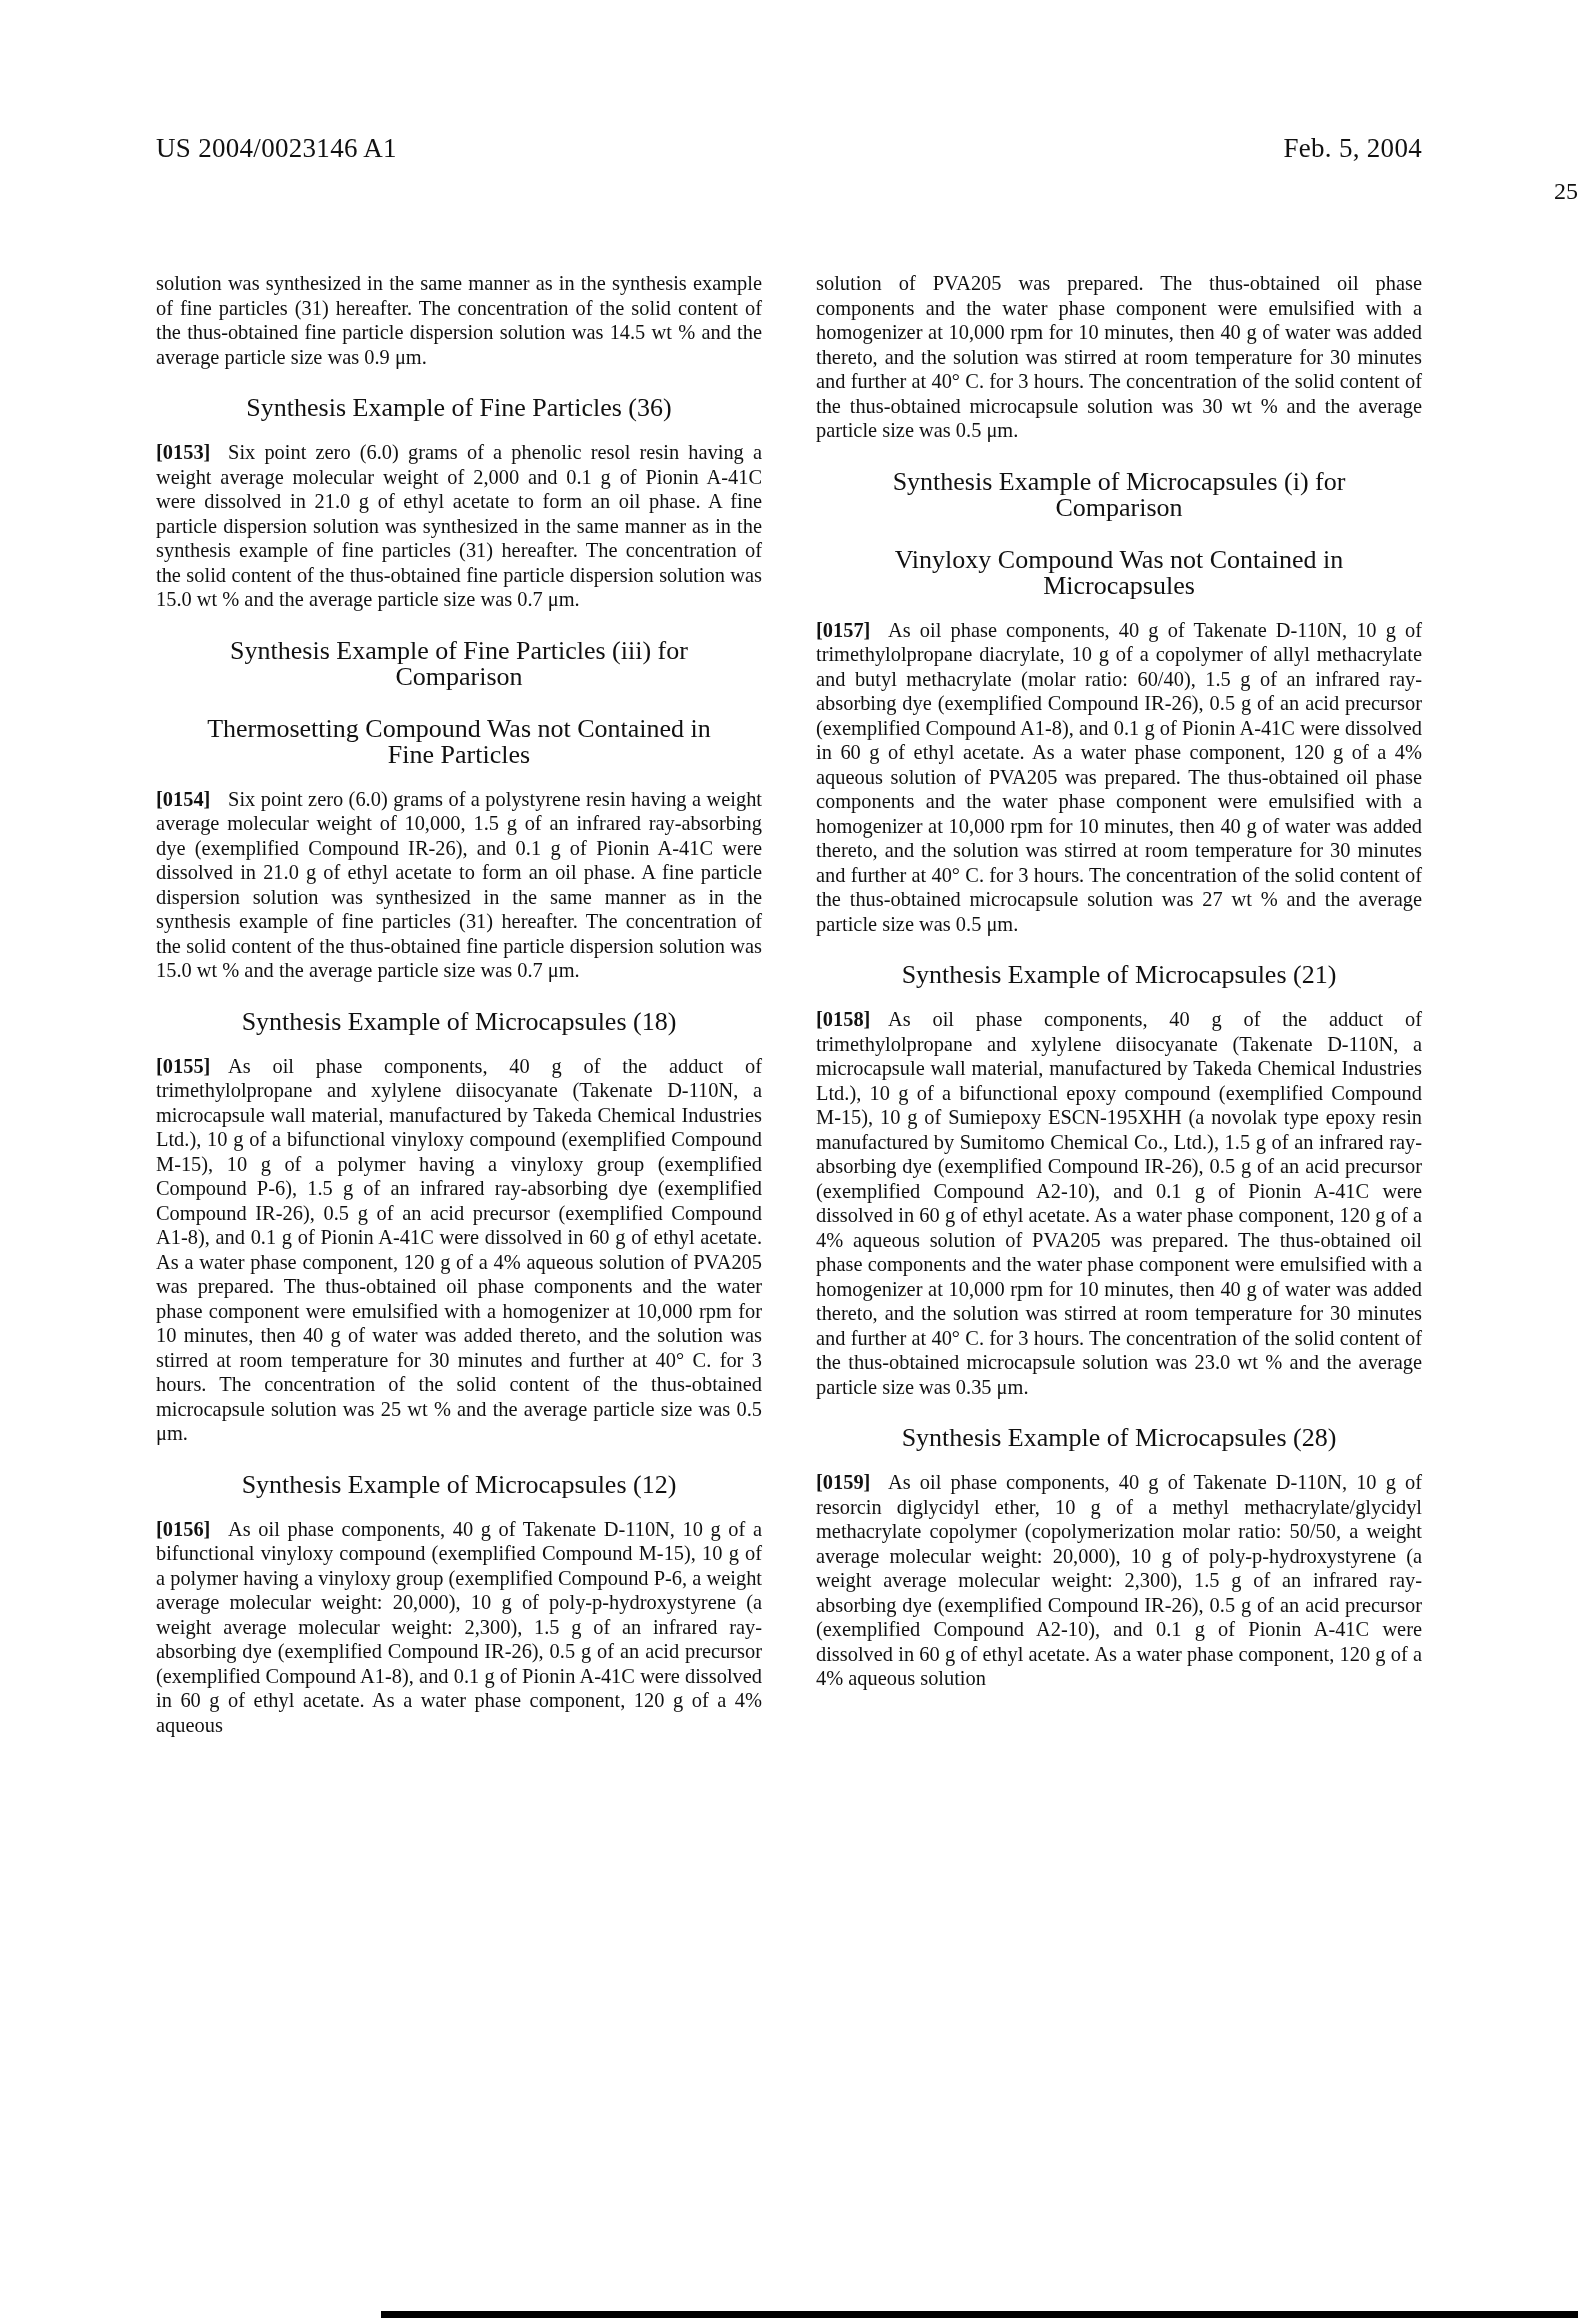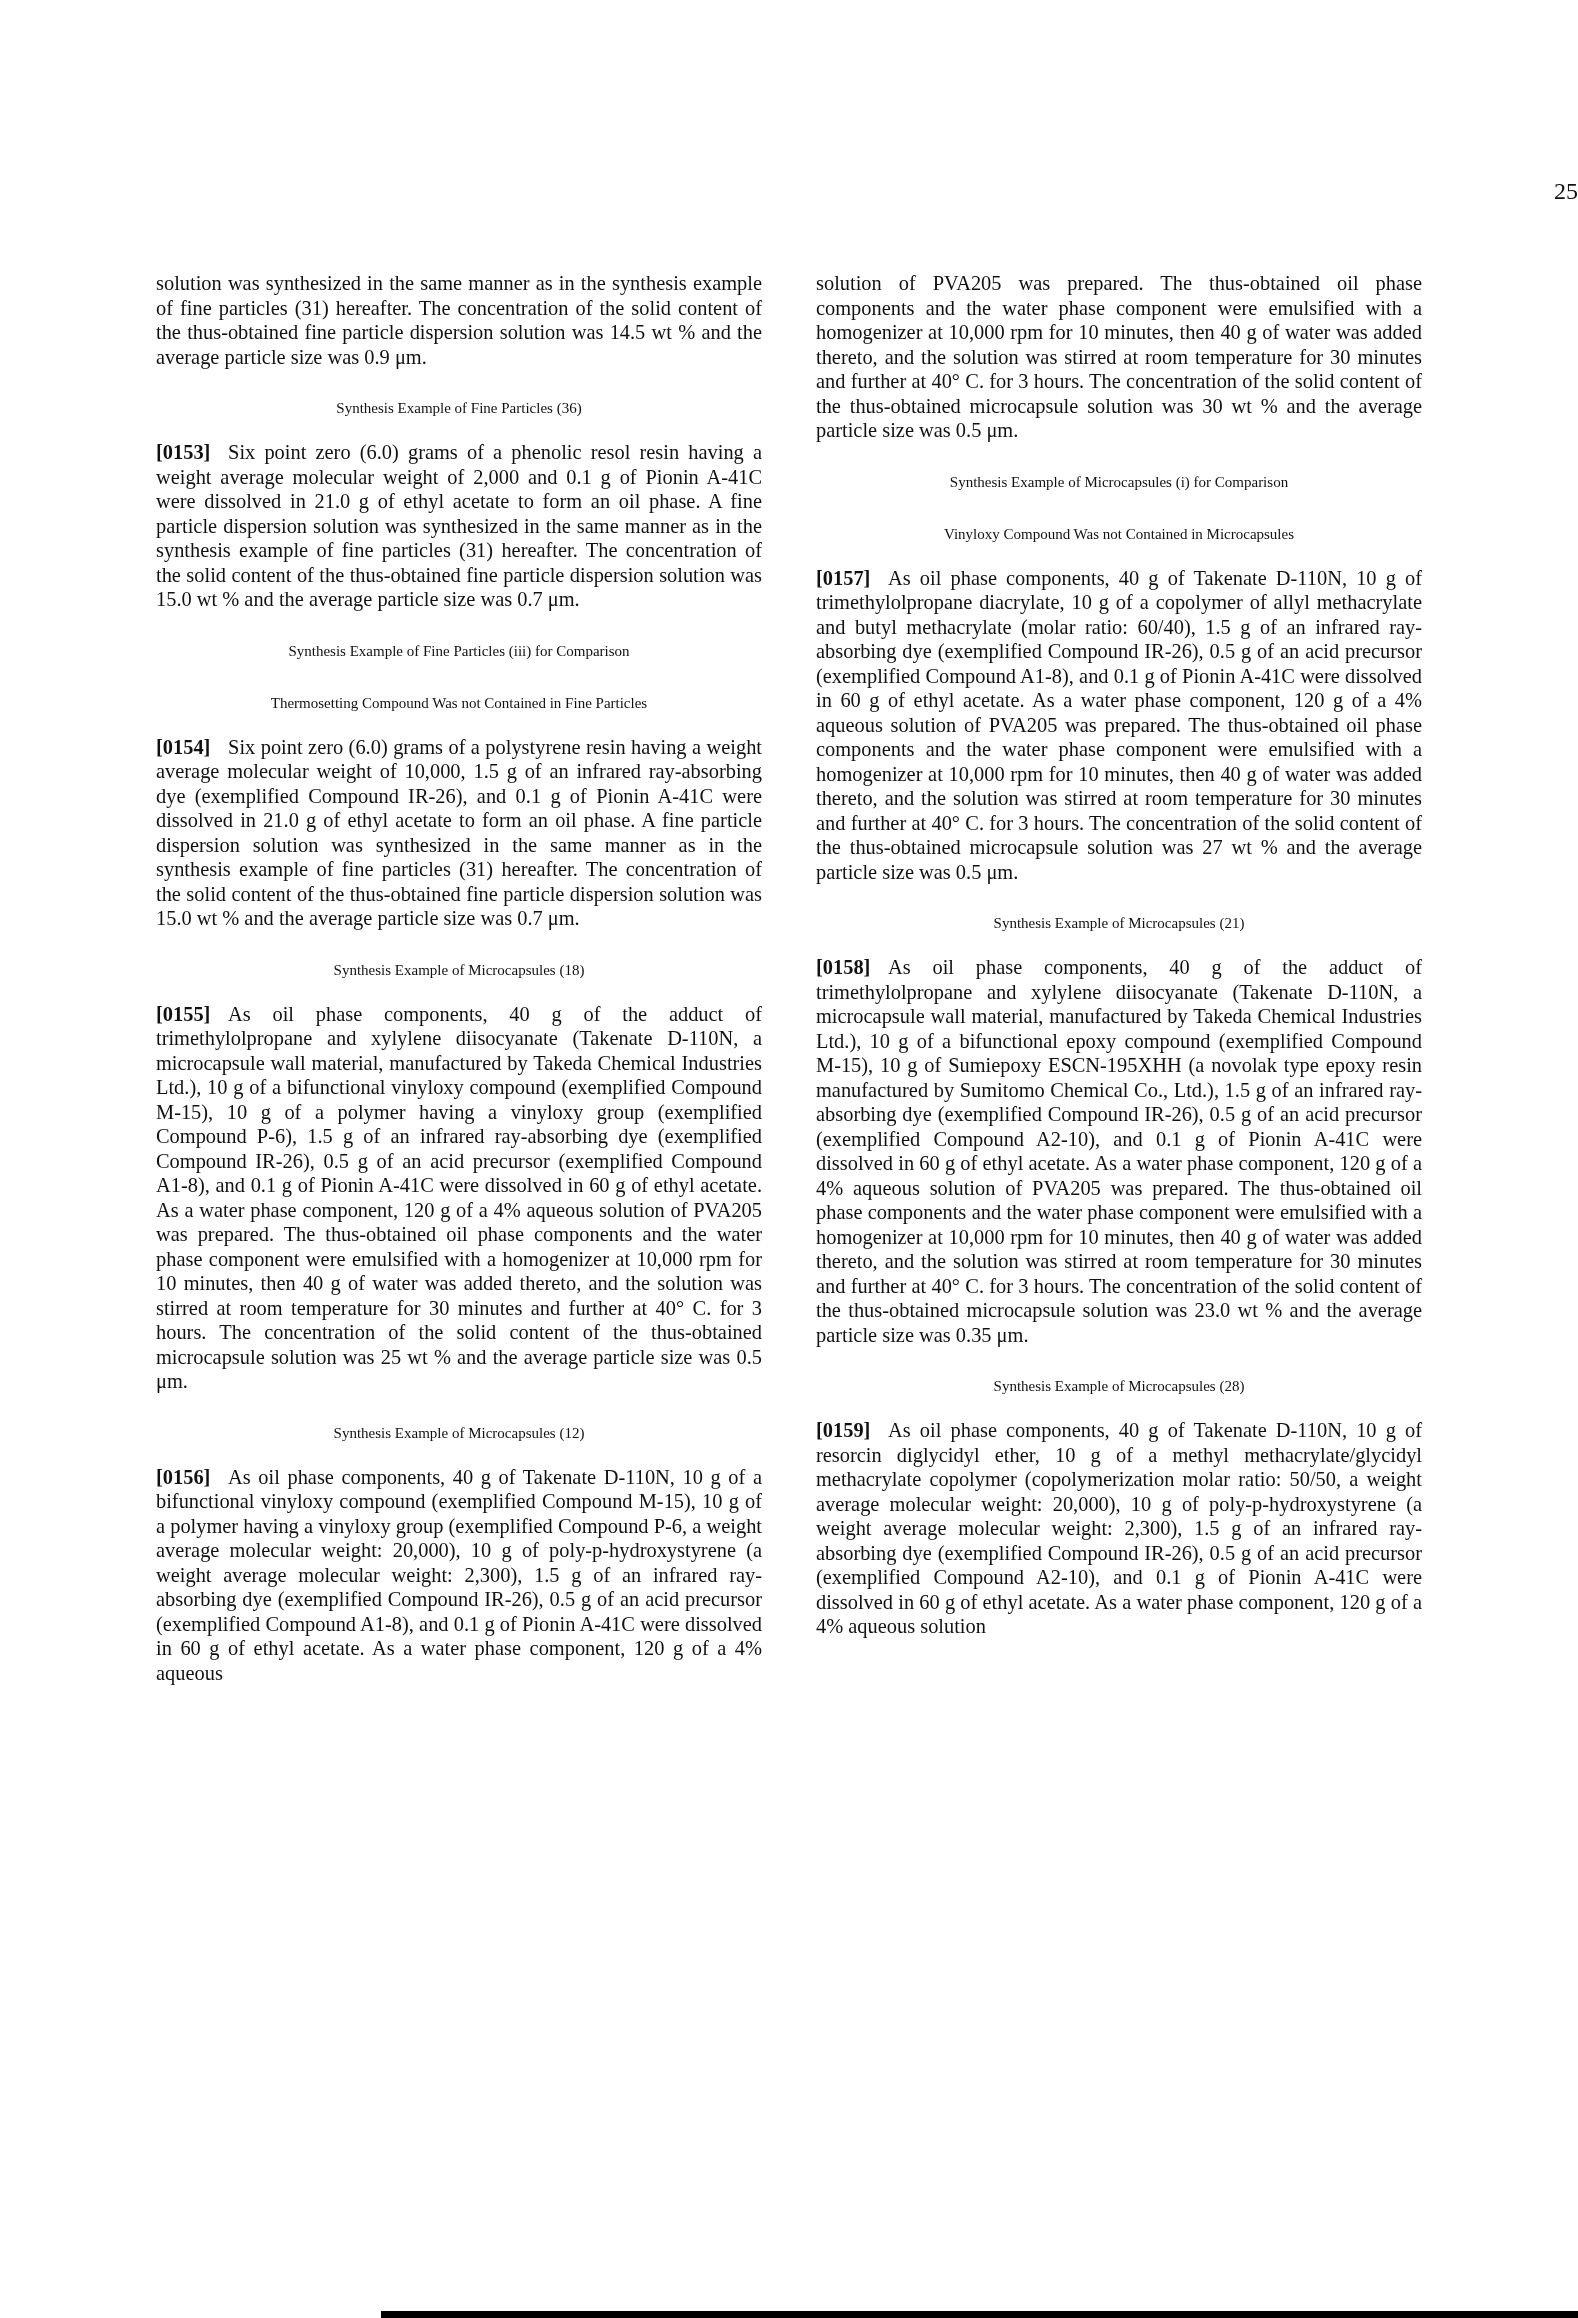--- a/index.html
+++ b/index.html
@@ -46,21 +46,21 @@
     font-size: 20.4px;
     line-height: 24.5px;
     text-align: justify;
     hyphens: none;
   }
   .block { margin: 0; }
   .body-cont { margin: 0 0 0 0; }
   .heading {
     text-align: center;
     font-weight: normal;
-    font-size: 15px;
+    font-size: 26px;
     line-height: 26px;
     margin: 26px 27px 19px 27px;
   }
   .para { margin: 0; }
   .tag {
     font-weight: bold;
     margin-right: 17.7px;
   }
   .scan-bar {
     position: absolute;
@@ -69,20 +69,24 @@
     right: 0;
     height: 8.2px;
     background: #000000;
   }
 </style>
 </head>
 <body>
 
 <div class="page">
 
+  <div class="header-row">
+    <span>US 2004/0023146 A1</span>
+    <span>Feb. 5, 2004</span>
+  </div>
 
   <div class="page-number">25</div>
 
   <div class="columns">
     <div class="column">
   <p class="block body-cont">solution was synthesized in the same manner as in the synthesis example of fine particles (31) hereafter. The concentration of the solid content of the thus-obtained fine particle dispersion solution was 14.5 wt % and the average particle size was 0.9 μm.</p>
 
   <h3 class="block heading">Synthesis Example of Fine Particles (36)</h3>
 
   <p class="block para"><span class="tag">[0153]</span><span class="ptext">Six point zero (6.0) grams of a phenolic resol resin having a weight average molecular weight of 2,000 and 0.1 g of Pionin A-41C were dissolved in 21.0 g of ethyl acetate to form an oil phase. A fine particle dispersion solution was synthesized in the same manner as in the synthesis example of fine particles (31) hereafter. The concentration of the solid content of the thus-obtained fine particle dispersion solution was 15.0 wt % and the average particle size was 0.7 μm.</span></p>

